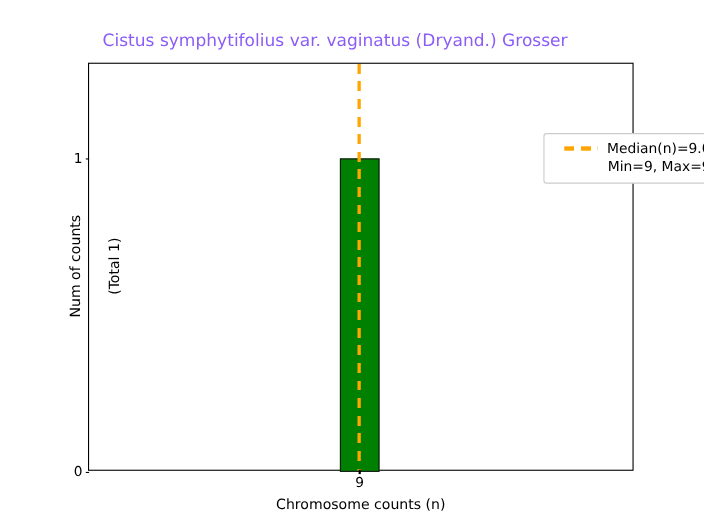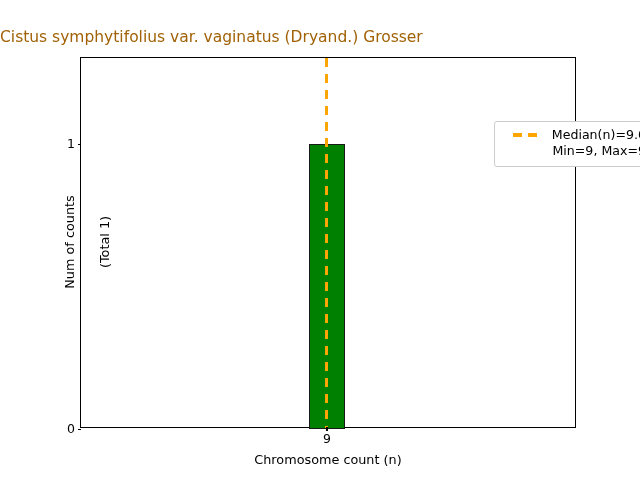--- a/index.html
+++ b/index.html
@@ -23,23 +23,23 @@
     height: 480px;
     background: #ffffff;
   }
 
   
   #chart-title {
     position: absolute;
     left: 0;
     top: 28px;
     width: 516px;
-    text-align: left;
+    text-align: right;
     font-size: 15.5px;
-    color: #a16207;
+    color: #8b5cf6;
     letter-spacing: 0px;
     white-space: nowrap;
   }
 
   
   #plot-area {
     position: absolute;
     left: 80px;
     top: 57px;
     width: 496px;
@@ -227,20 +227,20 @@
         <span class="legend-sample"></span>
         <span class="legend-text">Median(n)=9.0</span>
       </div>
       <div class="legend-row second">
         <span class="legend-text">Min=9, Max=9</span>
       </div>
     </div>
 
   </div>
 
-  <div id="xaxis-label">Chromosome count (n)</div>
+  <div id="xaxis-label">Chromosome counts (n)</div>
 
   <div id="yaxis-label">
     <span class="yl-line1">Num of counts</span>
     <span class="yl-line2">(Total 1)</span>
   </div>
 
 </div>
 
 </body></html>

